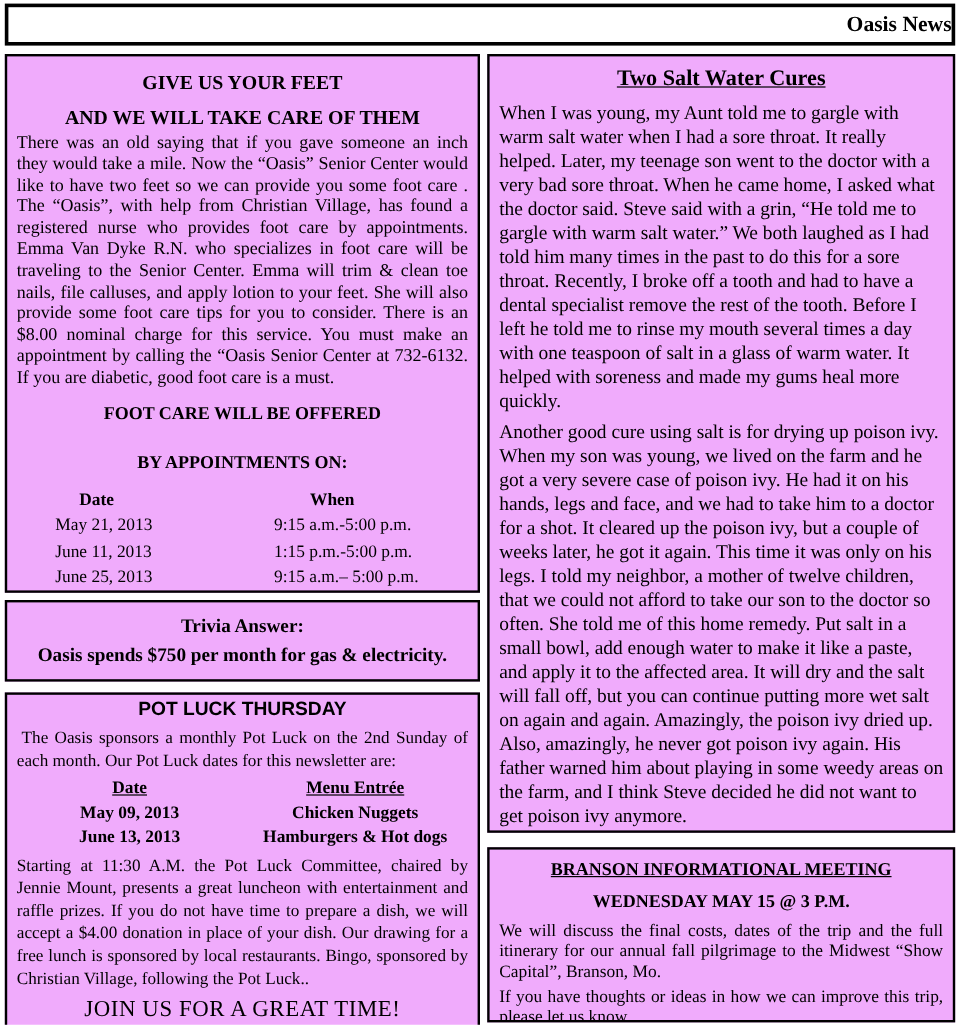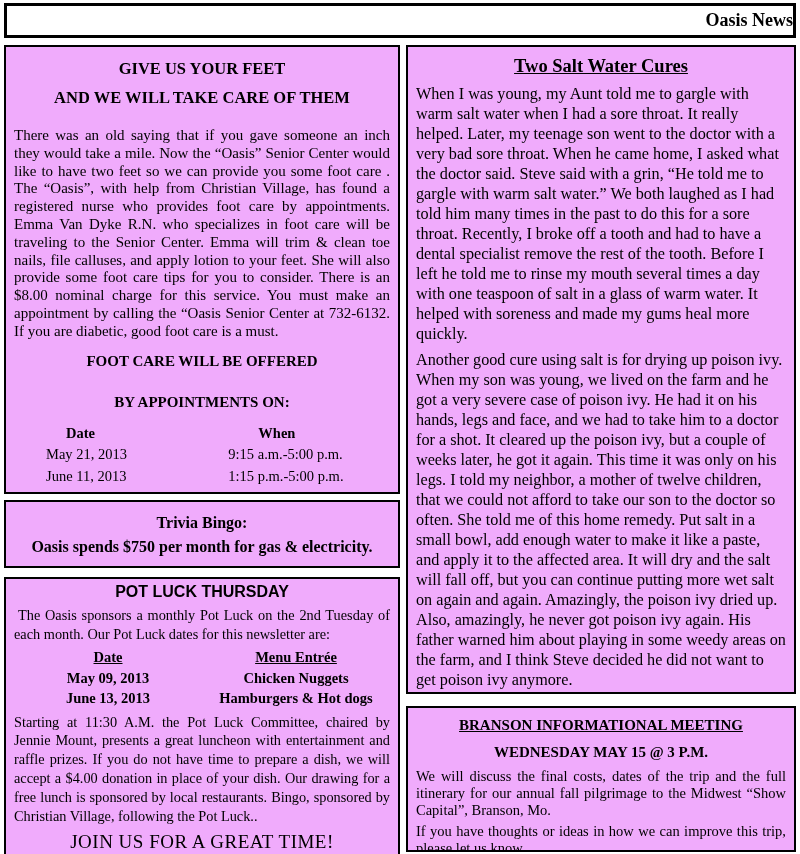--- a/index.html
+++ b/index.html
@@ -17,21 +17,21 @@
   }
   .header-title { font-size:18px; font-weight:bold; }
   .columns { display:flex; gap:6px; margin-top:7px; }
   .col-left  { width:396px; flex:0 0 396px; }
   .col-right { width:390px; flex:0 0 390px; }
   .box { border:2px solid #000; background:#f0abfc; overflow:hidden; }
 
   
   .footcare-box { height:449px; padding:6px 8px; }
   .fc-title { text-align:center; font-weight:bold; font-size:16.5px; line-height:26px; margin-top:3px; }
-  .fc-body { font-size:15px; line-height:17.8px; text-align:justify; margin-top:16px; }
+  .fc-body { font-size:15px; line-height:17.8px; text-align:justify; margin-top:0; }
   .fc-subtitle { text-align:center; font-weight:bold; font-size:15px; line-height:25px; margin-top:8px; }
   .fc-table { margin-top:8px; font-size:14.5px; }
   .fc-row { display:grid; grid-template-columns:57% 43%; line-height:21.5px; }
   .fc-row .cell-date { padding-left:32px; }
   .fc-row .cell-time { padding-left:0; }
   .fc-head { font-weight:bold; }
   .fc-head .cell-date { padding-left:52px; }
   .fc-head .cell-time { padding-left:30px; }
 
   .trivia-box { height:68px; margin-top:6px; padding:9px 8px; text-align:center; }
@@ -95,27 +95,27 @@
           <span class="cell-time">9:15 a.m.– 5:00 p.m.</span>
         </div>
         <div class="fc-row">
           <span class="cell-date">July 16, 2013</span>
           <span class="cell-time">9:15 a.m.-5:00 p.m.</span>
         </div>
       </div>
     </section>
 
     <section class="box trivia-box">
-      <div class="trivia-title">Trivia Bingo:</div>
+      <div class="trivia-title">Trivia Answer:</div>
       <div class="trivia-answer">Oasis spends $750 per month for gas &amp;  electricity.</div>
     </section>
 
     <section class="box potluck-box">
       <div class="pl-title">POT LUCK THURSDAY</div>
-      <p class="pl-intro">The Oasis sponsors a monthly Pot Luck on the 2nd Tuesday of each month.  Our Pot Luck dates for this newsletter are:</p>
+      <p class="pl-intro">The Oasis sponsors a monthly Pot Luck on the 2nd Sunday of each month.  Our Pot Luck dates for this newsletter are:</p>
       <div class="pl-table">
         <div class="pl-row pl-head">
           <span>Date</span>
           <span>Menu Entrée</span>
         </div>
         <div class="pl-row">
           <span>May 09, 2013</span>
           <span>Chicken Nuggets</span>
         </div>
         <div class="pl-row">

